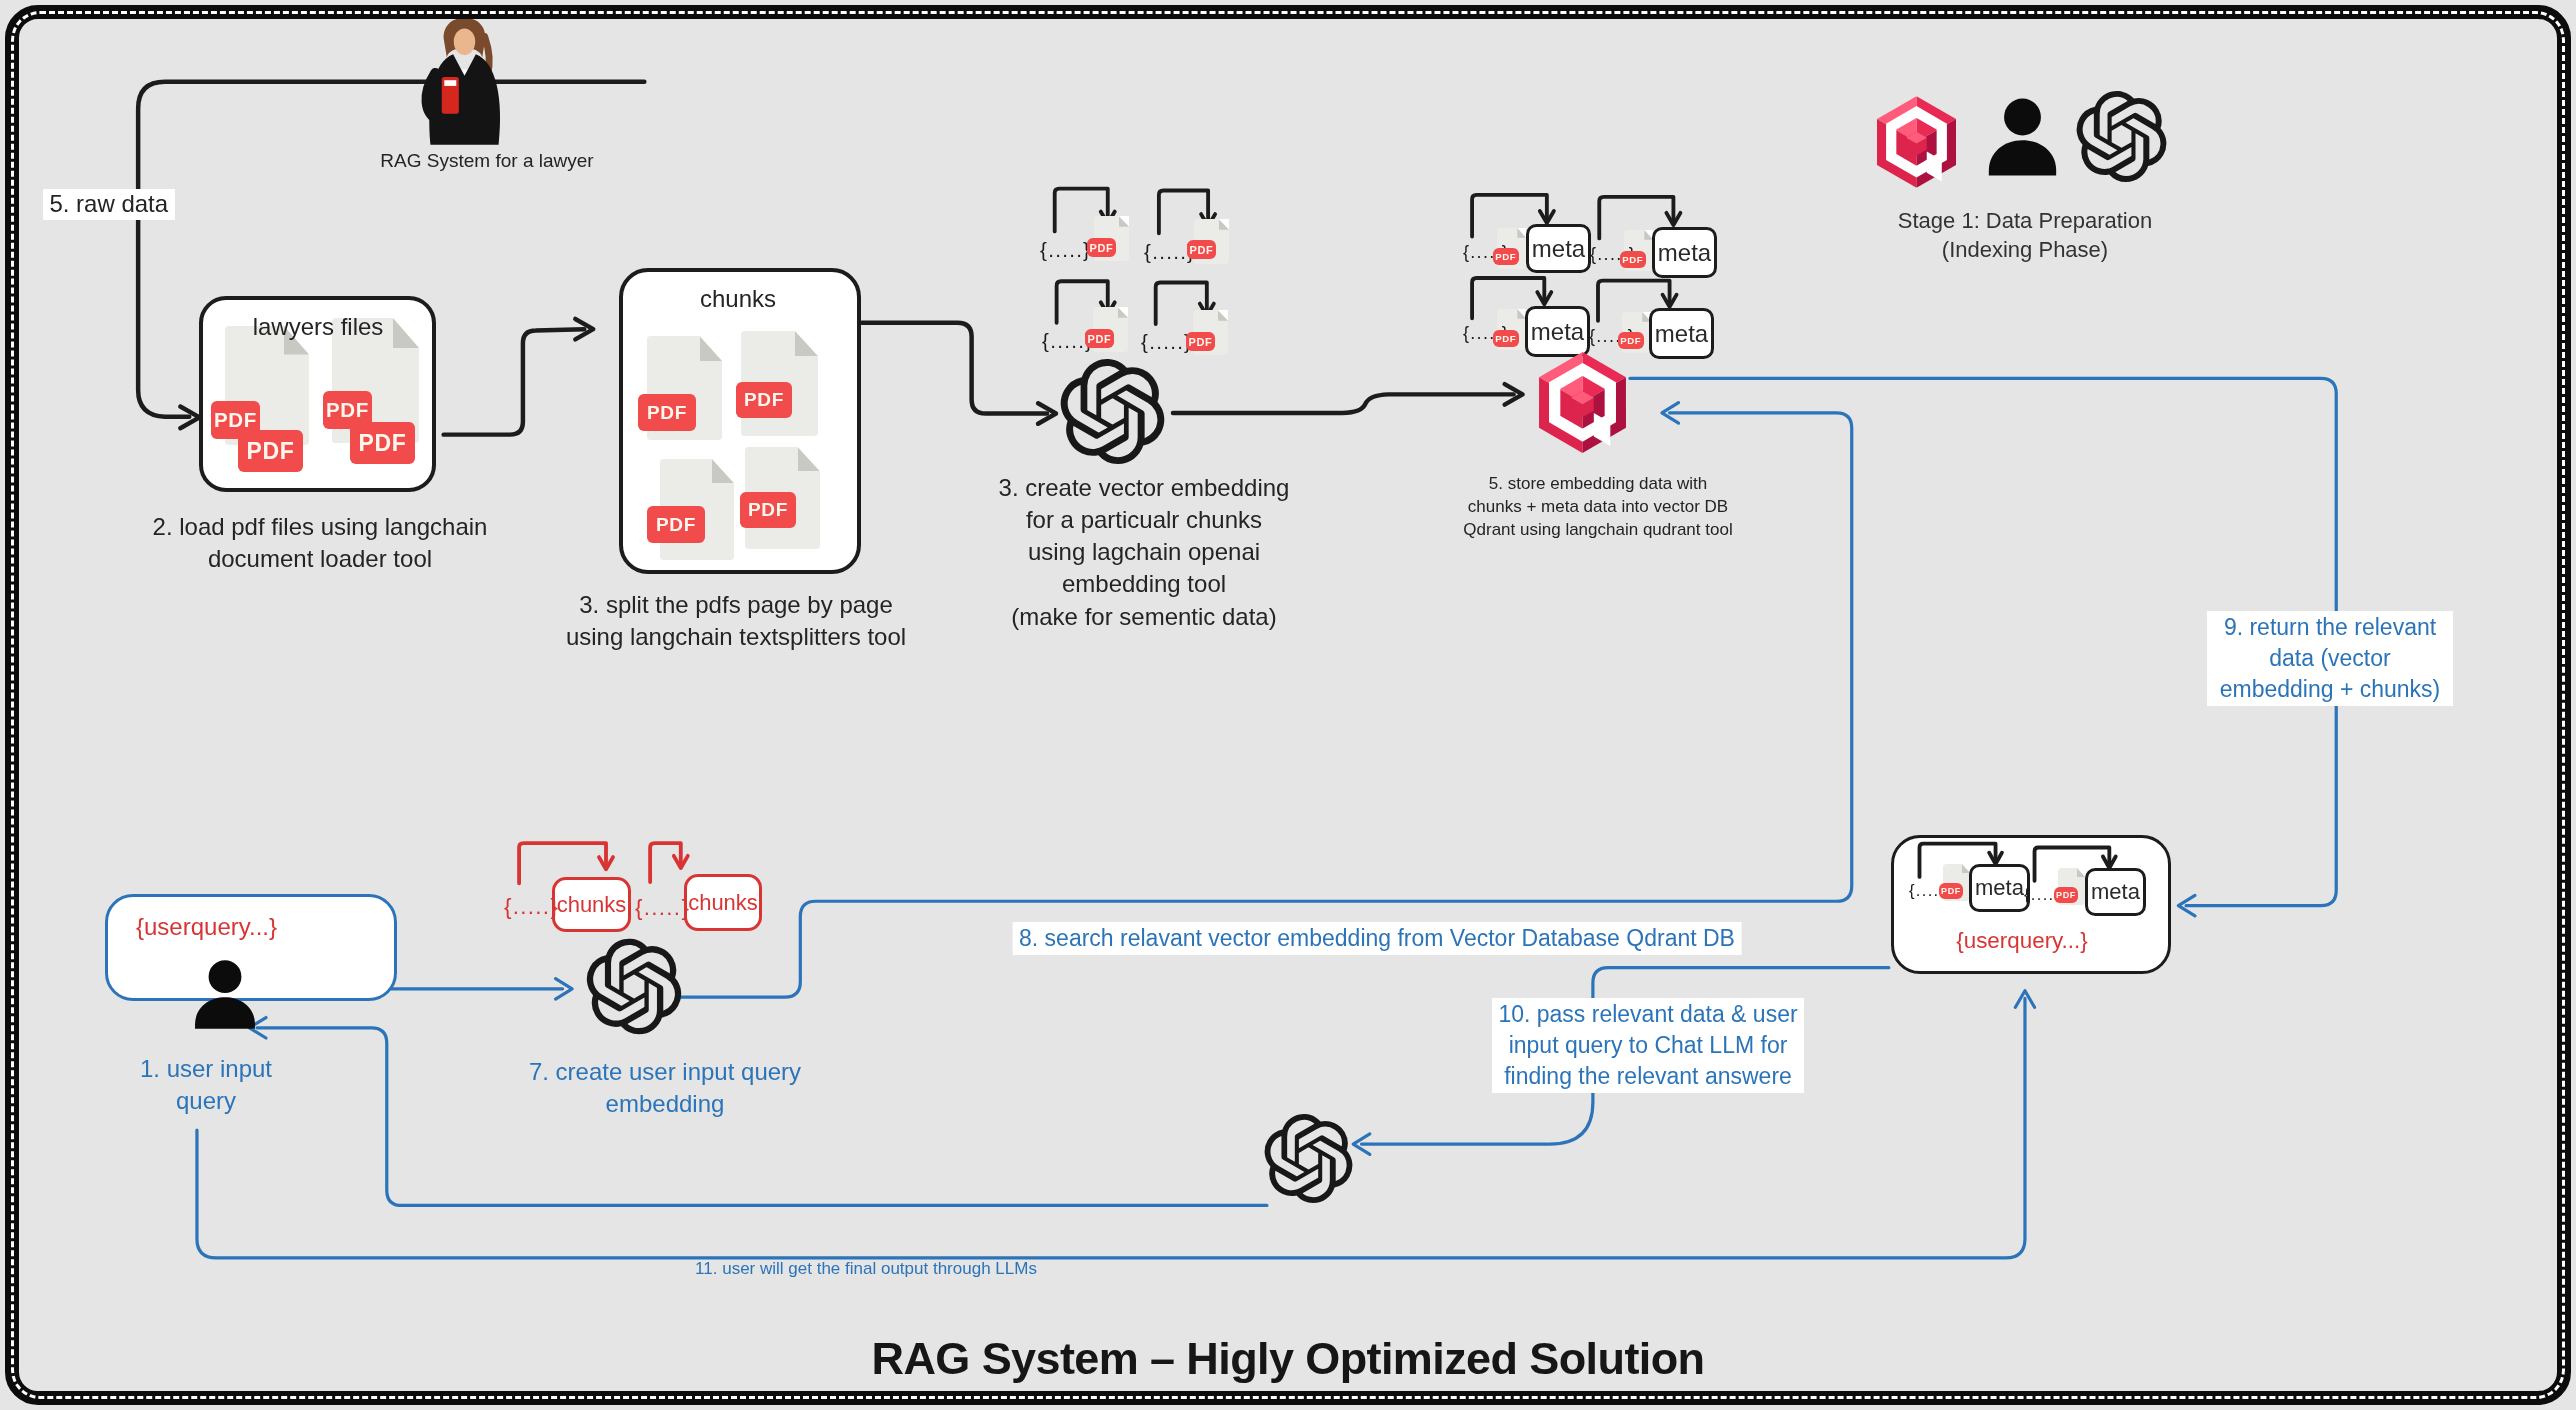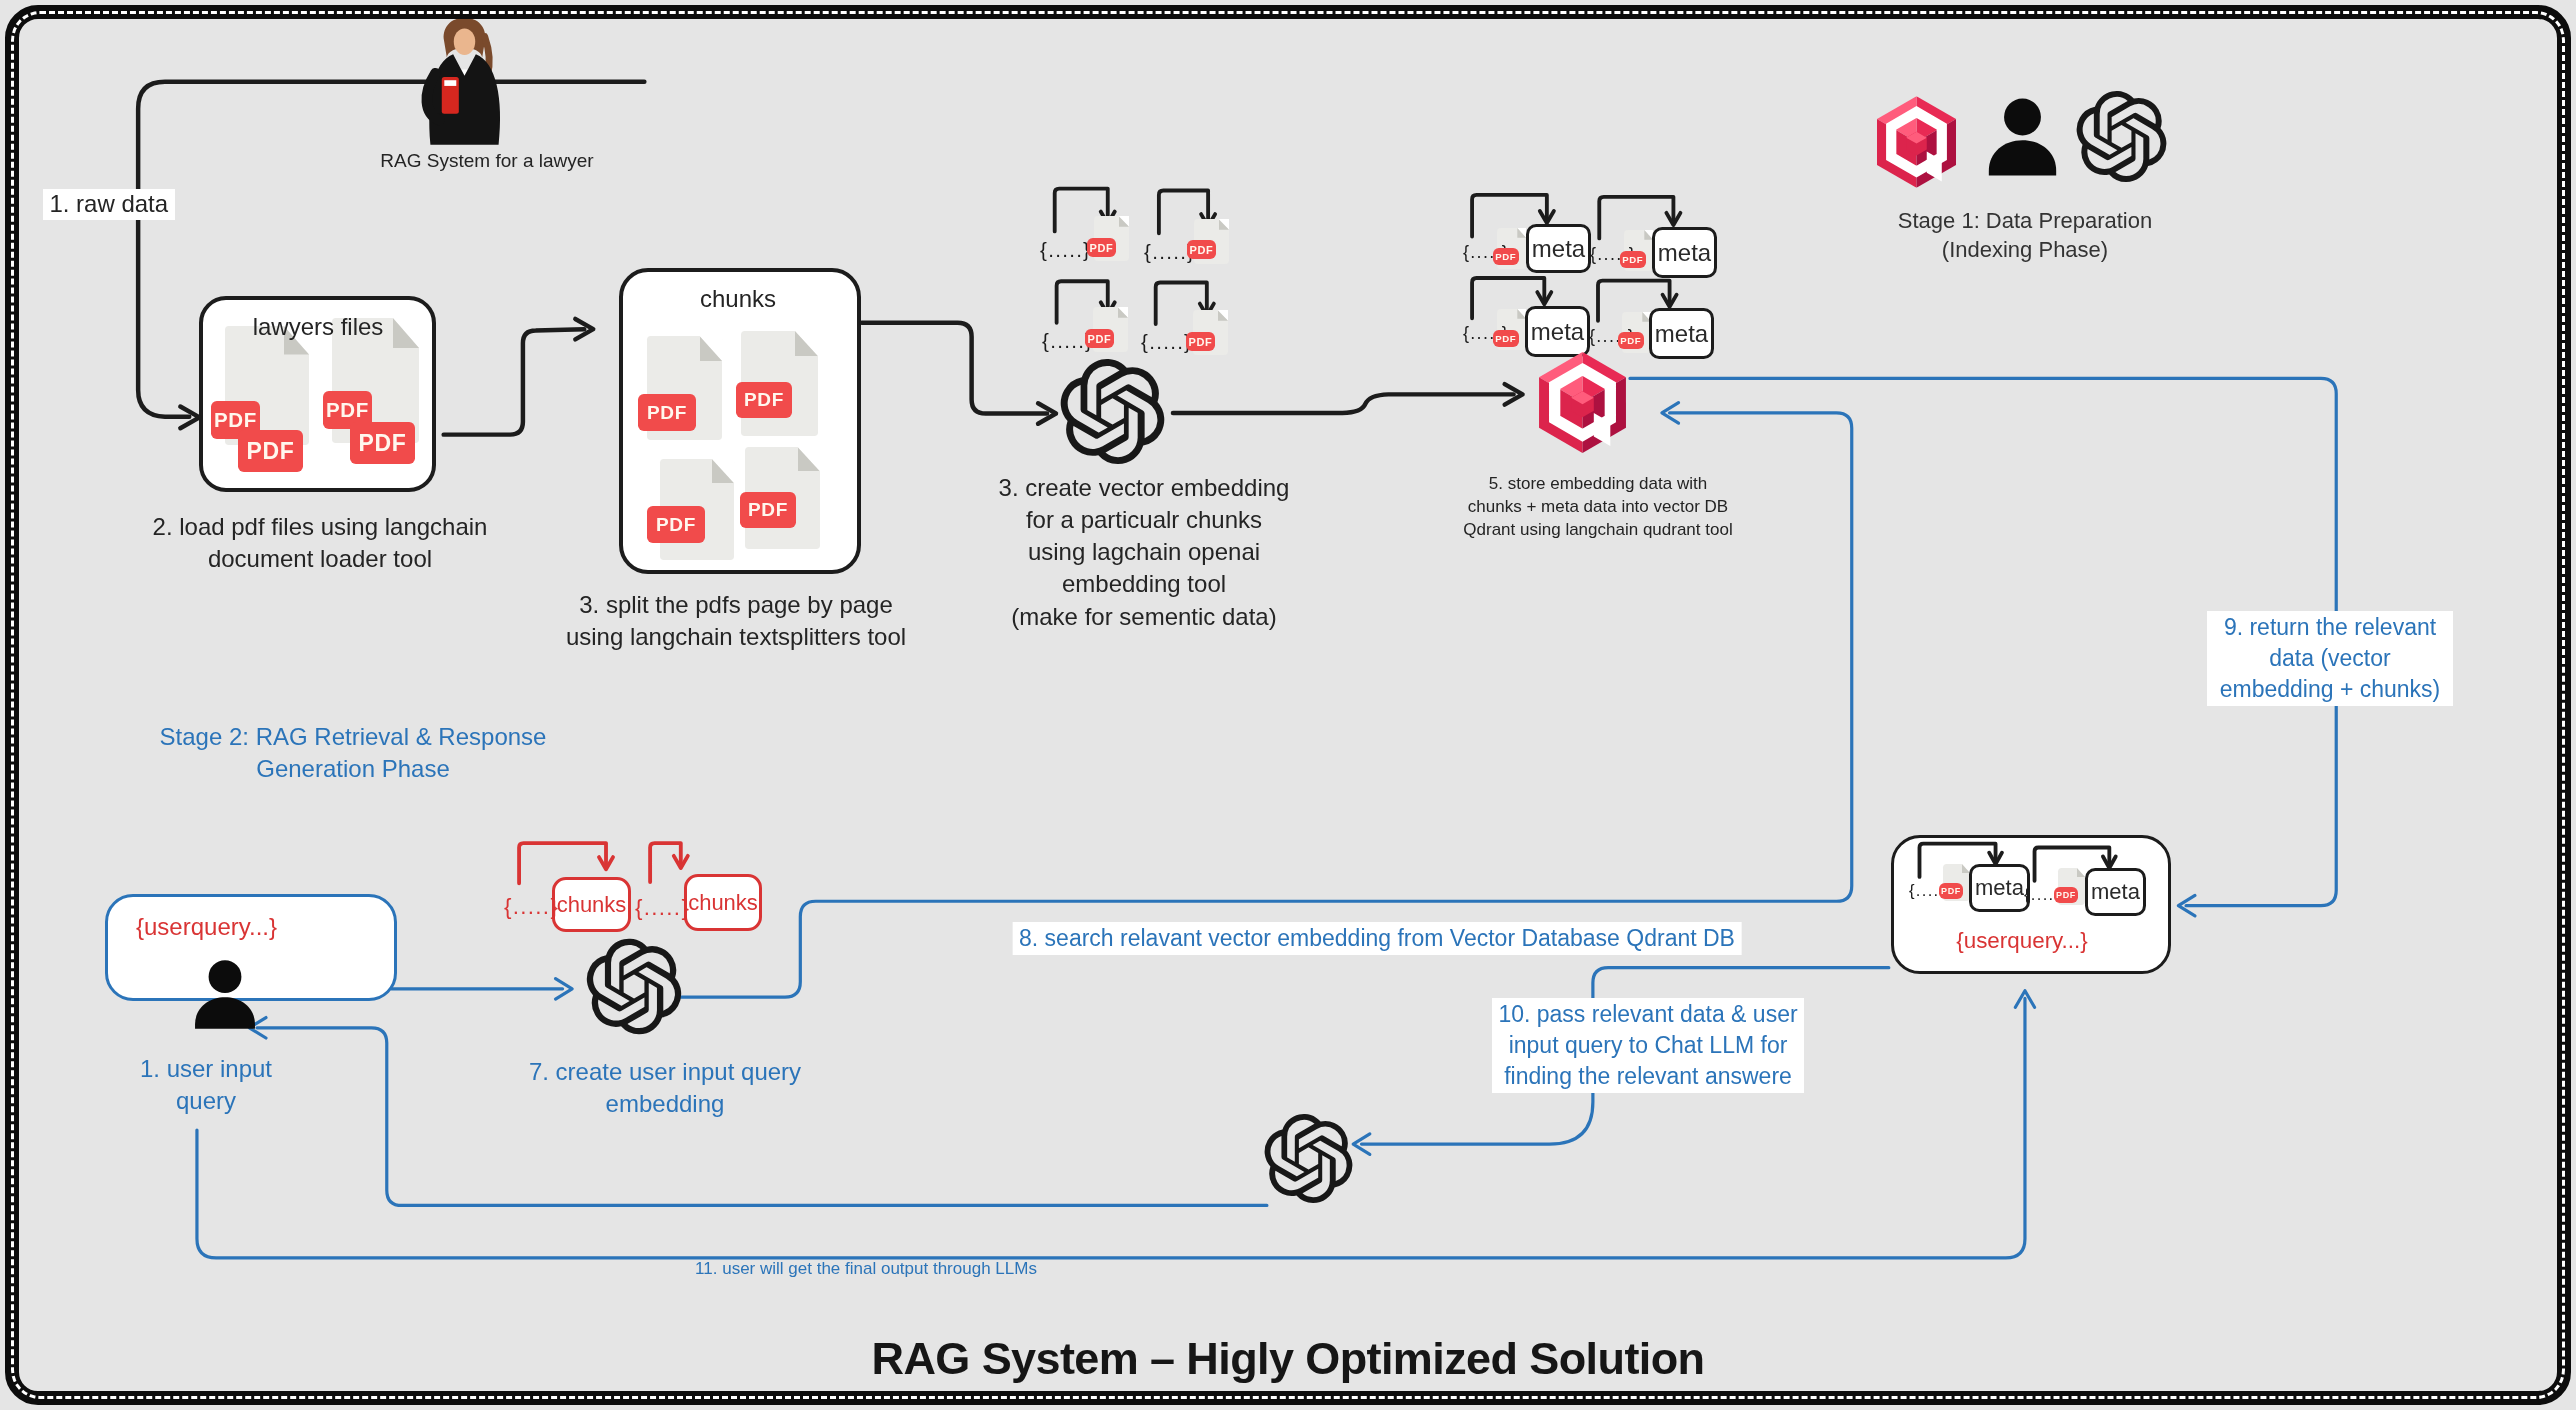--- a/index.html
+++ b/index.html
@@ -113,21 +113,21 @@
       <path d="M416,1592 L390,1608 L416,1624"></path>
       <path d="M308,1768 L308,1938 Q308,1968 338,1968 L3138,1968 Q3168,1968 3168,1938 L3168,1562"></path>
       <path d="M3153,1576 L3168,1550 L3183,1576"></path>
     </g>
   </svg>
 
   <svg class="icon" style="left:414px;top:15.3px;width:101px;height:133px" viewBox="0 0 158 208" width="101" height="133">
       <use href="#lawyer"></use>
     </svg>
   <div class="txt" style="left:487px;top:148px;font-size:19px">RAG System for a lawyer</div>
-  <div class="txt-l wbg" style="left:43px;top:189px;font-size:24px">1. raw data</div>
+  <div class="txt-l wbg" style="left:43px;top:189px;font-size:24px">5. raw data</div>
 
   <div class="box" style="left:199px;top:296px;width:229px;height:188px;border-radius:27px"></div>
   <div class="txt" style="left:318px;top:311px;font-size:24px">lawyers files</div>
   <div class="doc" style="left:225px;top:326px;width:84px;height:119px"></div>
   <div class="doc" style="left:332px;top:318px;width:87px;height:125px"></div>
   <div class="badge" style="left:211px;top:401px;width:49px;height:38px;font-size:20.5px">PDF</div>
   <div class="badge" style="left:238px;top:430px;width:65px;height:42px;font-size:23px">PDF</div>
   <div class="badge" style="left:323px;top:391px;width:49px;height:38px;font-size:20.5px">PDF</div>
   <div class="badge" style="left:350px;top:422px;width:65px;height:42px;font-size:23px">PDF</div>
   <div class="txt" style="left:320px;top:511px;font-size:24px">2. load pdf files using langchain
@@ -197,22 +197,20 @@
     </svg>
   <svg class="icon" style="left:1982px;top:95px;width:81px;height:84px" viewBox="0 0 126 132" width="81" height="84">
       <use href="#person"></use>
     </svg>
   <svg class="icon" style="left:2076px;top:91px;width:91px;height:91px" viewBox="0 0 142 142" width="91" height="91">
       <use href="#oai"></use>
     </svg>
   <div class="txt" style="left:2025px;top:206px;font-size:22px;color:#333">Stage 1: Data Preparation
 (Indexing Phase)</div>
 
-  <div class="txt blue" style="left:353px;top:721px;font-size:24px">Stage 2: RAG Retrieval &amp; Response
-Generation Phase</div>
 
   <div style="position:absolute;left:105px;top:894px;width:286px;height:101px;border:3.2px solid #2b74b9;border-radius:28px;background:#fff;z-index:1"></div>
   <div class="txt-l redtx" style="left:136px;top:913px;font-size:24px;z-index:4">{userquery...}</div>
   <svg class="icon" style="left:189px;top:941px;width:72px;height:107px" viewBox="0 0 112 168" width="72" height="107">
       <use href="#person"></use>
     </svg>
   <div class="txt blue" style="left:206px;top:1053px;font-size:24px">1. user input
 query</div>
 
   <div class="brace redtx" style="left:504px;top:894px;font-size:22.4px;color:#d93434">{.....}</div>

